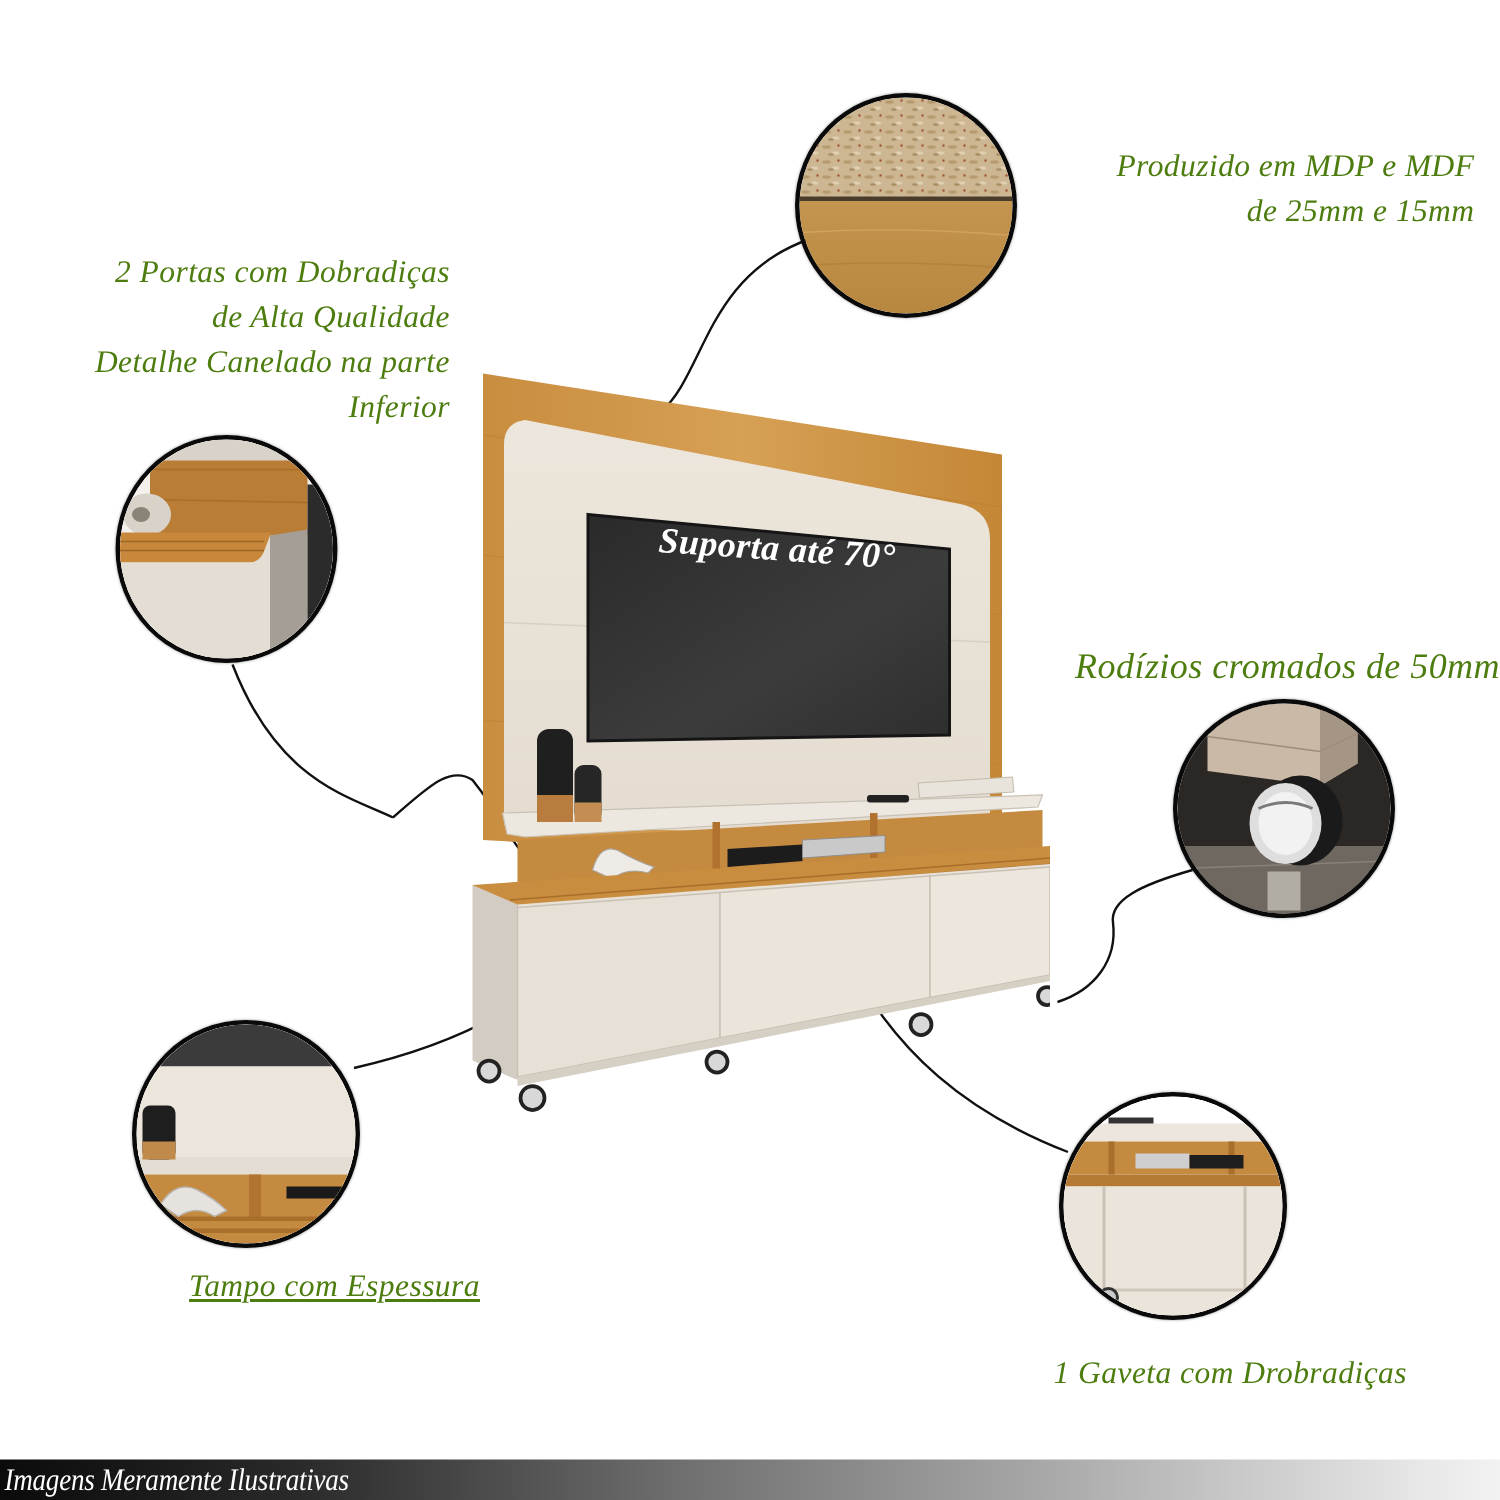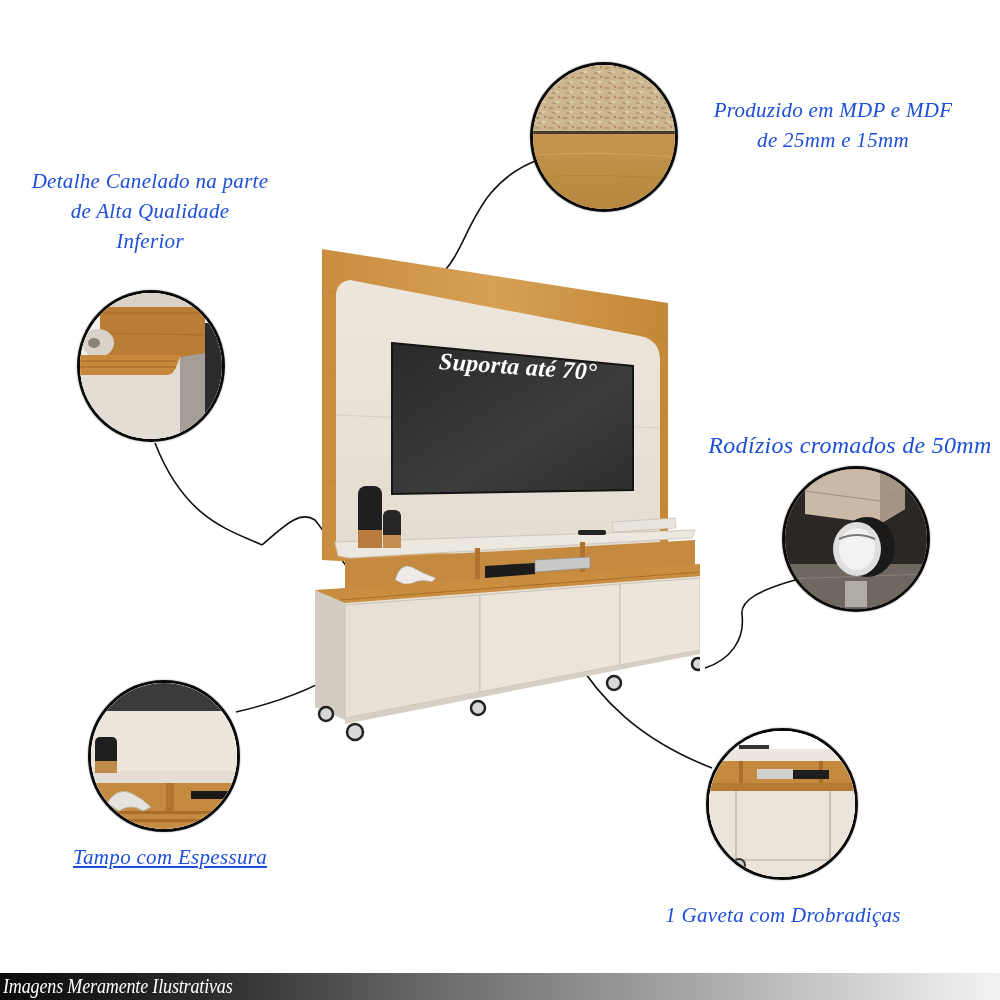--- a/index.html
+++ b/index.html
@@ -1,18 +1,18 @@
 <!DOCTYPE html>
 <html><head>
 <meta charset="utf-8">
 <style>
   html, body { margin: 0; padding: 0; }
   body { width: 1000px; height: 1000px; background: #ffffff; position: relative; overflow: hidden; font-family: "Liberation Serif", "DejaVu Serif", serif; }
   .abs { position: absolute; }
-  .caption { position: absolute; font-style: italic; color: #1d4ed8; font-size: 21px; line-height: 30px; text-align: center; letter-spacing: 0.3px; }
+  .caption { position: absolute; font-style: italic; color: #4d7c0f; font-size: 21px; line-height: 30px; text-align: right; letter-spacing: 0.3px; }
   .caption div { white-space: nowrap; }
   .circle { position: absolute; border-radius: 50%; border: 3px solid #0a0a0a; overflow: hidden; box-shadow: 0 0 2px rgba(0,0,0,0.4); }
   .footer { position: absolute; left: 0; top: 973px; width: 1000px; height: 27px;
     background: linear-gradient(to right, #0b0b0b 0%, #2a2a2a 20%, #6e6e6e 45%, #a9a9a9 70%, #e8e8e8 95%, #f2f2f2 100%); }
   .footer span { position: absolute; left: 3px; top: 1px; font-family: "Liberation Serif", serif; font-style: italic; color: #fff; font-size: 21px; transform: scaleX(0.86); transform-origin: left center; letter-spacing: -0.2px; }
   svg { display: block; }
 </style>
 </head>
 <body>
 
@@ -24,22 +24,23 @@
   <path d="M795,580 C760,590 740,600 742,615 C745,640 730,660 705,668" fill="none" stroke="#111" stroke-width="1.6"></path>
   <path d="M572,653 C600,700 640,740 712,768" fill="none" stroke="#111" stroke-width="1.6"></path>
 </svg>
 
 <div class="caption" style="left:683px;top:95px;width:300px;">
   <div>Produzido em MDP e MDF</div>
   <div>de 25mm e 15mm</div>
 </div>
 
 <div class="caption" style="left:0px;top:166px;width:300px;">
+  <div>2 Portas com Dobradiças</div>
+  <div>de Alta Qualidade</div>
   <div>Detalhe Canelado na parte</div>
-  <div>de Alta Qualidade</div>
   <div>Inferior</div>
 </div>
 
 <div class="caption" style="left:700px;top:430px;width:300px;font-size:24px;">
   <div>Rodízios cromados de 50mm</div>
 </div>
 
 <div class="caption" style="left:20px;top:842px;width:300px;text-decoration:underline;">
   <div>Tampo com Espessura</div>
 </div>

